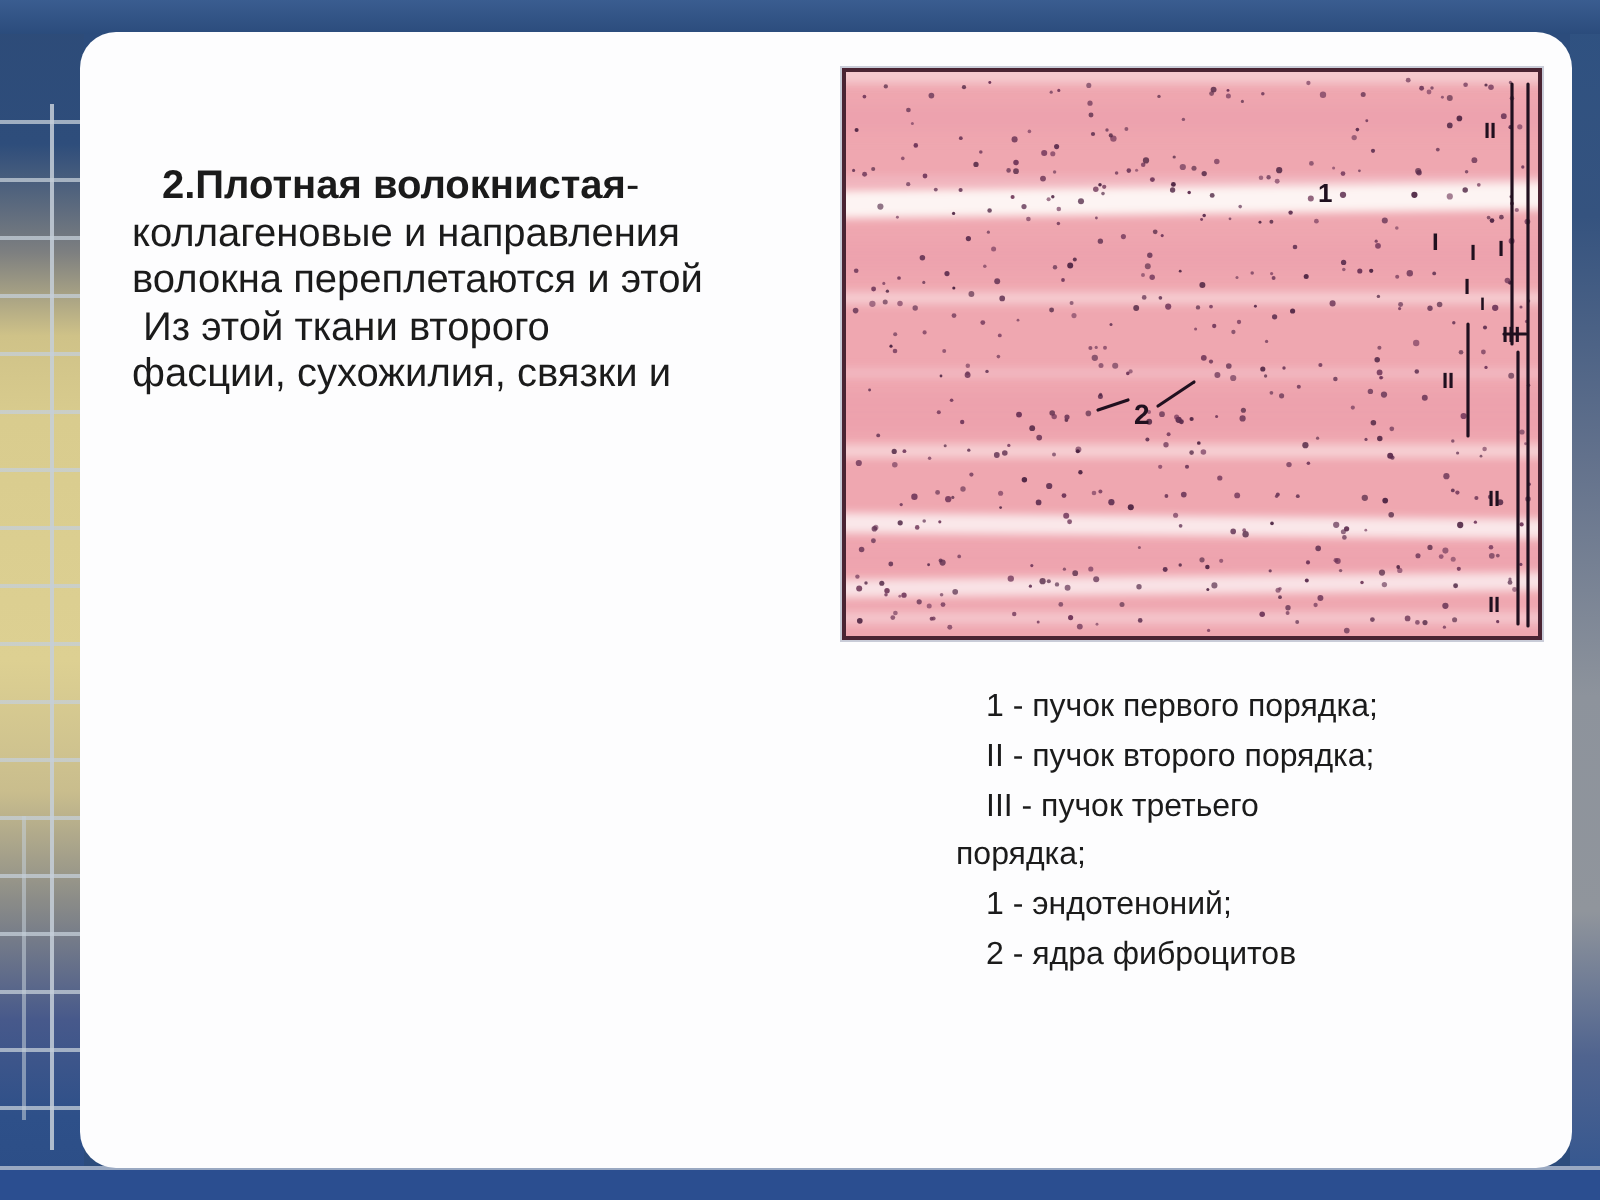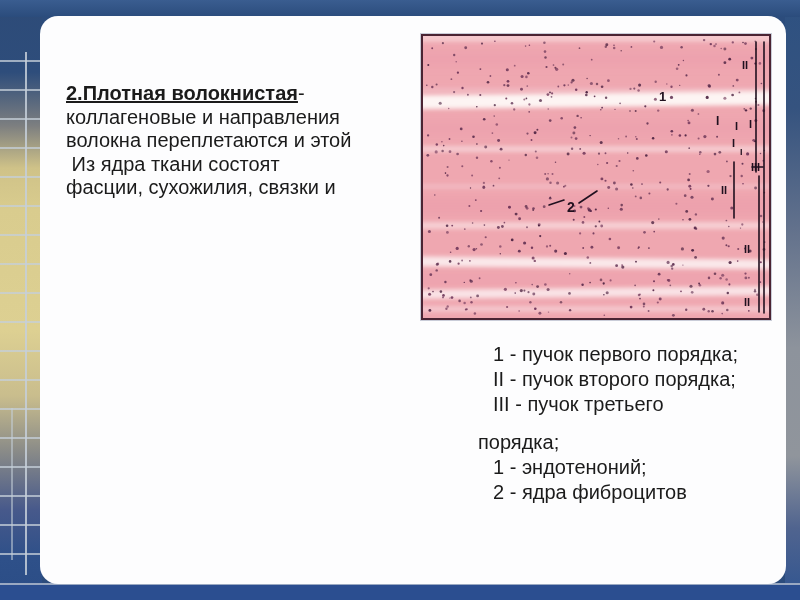--- a/index.html
+++ b/index.html
@@ -25,52 +25,52 @@
   .bg-bottom{position:absolute;left:0;top:583px;width:800px;height:17px;
     background:var(--bottom-bar,#2b4e90);border-top:2px solid #9aa9c2;
     box-sizing:border-box;}
   
   .card{position:absolute;left:40px;top:16px;width:746px;height:568px;
     background:var(--card-bg,#fdfdfe);border-radius:18px;}
   
   .text-block{position:absolute;left:26px;top:66px;width:345px;
     color:var(--text,#1b1b1b);font-size:20px;line-height:23.6px;}
   .tline{white-space:pre;}
-  .title{font-weight:700;text-decoration:underline;}
+  .title{font-weight:700;margin-left:15px;}
   
   .micrograph{position:absolute;left:381px;top:18px;margin:0;
     width:346px;height:282px;border:2px solid var(--image-border,#4a2433);
     box-shadow:0 0 0 1px #c9ccd8;background:var(--tissue,#efa7b0);}
   .micrograph svg{display:block;font-family:"Liberation Sans",sans-serif;}
   
   .legend{position:absolute;left:438px;top:326px;width:290px;
-    color:var(--text,#1b1b1b);font-size:20px;line-height:24.8px;}
+    color:var(--text,#1b1b1b);font-size:16px;line-height:24.8px;}
   .lg{padding-left:15px;white-space:pre;}
-  .lg.wrap{padding-left:0;margin-top:14px;}
+  .lg.wrap{padding-left:0;}
 </style>
 </head>
 <body>
 
 <div class="page">
   <div class="bg-left">
     <div class="hlines"></div>
     <div class="vline v1"></div>
     <div class="vline v2"></div>
   </div>
   <div class="bg-right"></div>
   <div class="bg-top"></div>
   <div class="bg-bottom"></div>
 
   <div class="card">
 
     <div class="text-block">
       <div class="tline"><span class="title">2.Плотная волокнистая</span><span>-</span></div>
       <div class="tline">коллагеновые и направления</div>
       <div class="tline">волокна переплетаются и этой</div>
-      <div class="tline"> Из ядра ткани состоят</div>
+      <div class="tline"> Из этой ткани второго</div>
       <div class="tline">фасции, сухожилия, связки и</div>
     </div>
 
     <figure class="micrograph">
       <svg width="346" height="282" viewBox="0 0 346 282">
         <defs>
           <filter id="b2" x="-20%" y="-150%" width="140%" height="400%">
               <feGaussianBlur stdDeviation="2"></feGaussianBlur>
             </filter>
           <filter id="b4" x="-20%" y="-150%" width="140%" height="400%">

